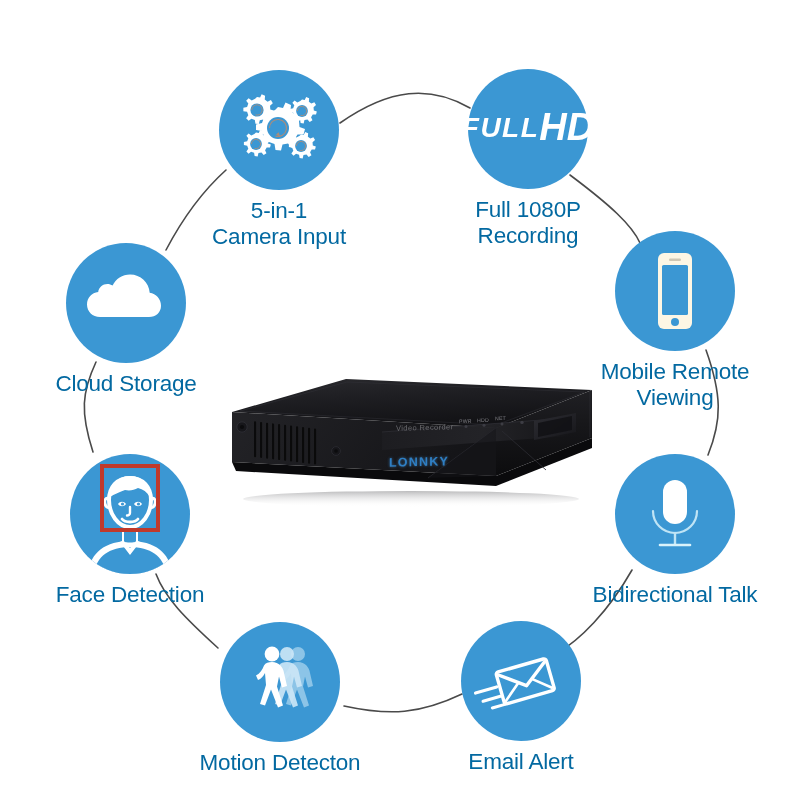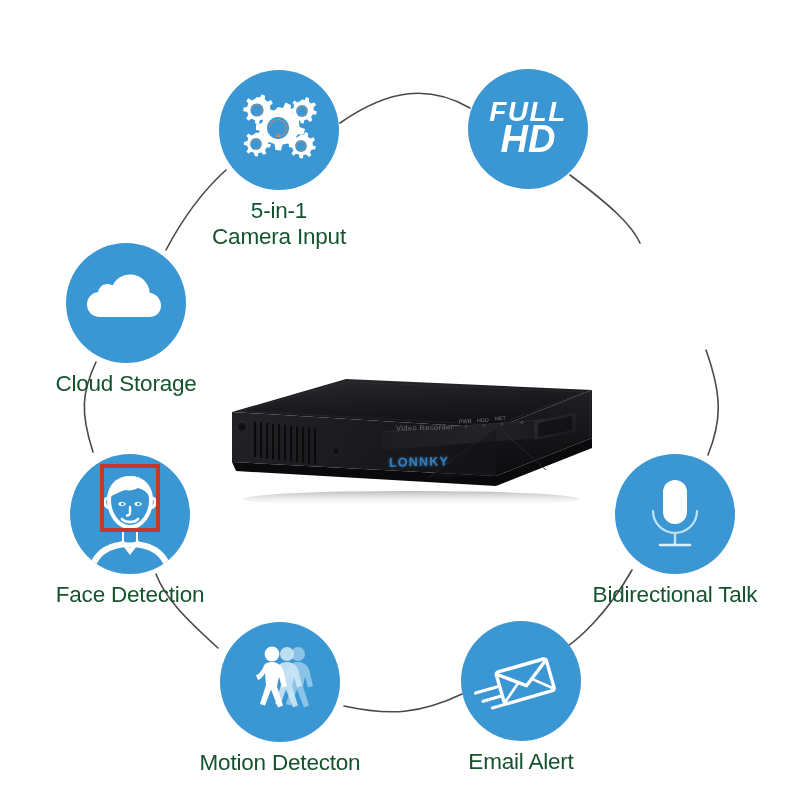--- a/index.html
+++ b/index.html
@@ -50,30 +50,29 @@
     align-items: center;
     justify-content: center;
     overflow: visible;
   }
   .bubble svg { display: block; overflow: visible; }
 
   .node-label {
     margin-top: 8px;
     font-size: 22.5px;
     line-height: 1.17;
-    color: #14532d;
+    color: #0369a1;
     letter-spacing: -0.2px;
     white-space: pre-line;
     font-weight: 400;
   }
 
   
   .fullhd {
     display: flex;
-    flex-direction: column;
     align-items: center;
     justify-content: center;
     line-height: 0.92;
     transform: translateY(-1px);
   }
   .fullhd .l1 {
     color: #ffffff;
     font-style: italic;
     font-weight: bold;
     font-size: 28px;
@@ -284,22 +283,36 @@
 Camera Input</div>
   </div>
 
   <div class="node" style="left:528px; top:69px;">
     <div class="bubble" style="background:#3b97d3;">
       <div class="fullhd">
         <span class="l1">FULL</span>
         <span class="l2">HD</span>
       </div>
     </div>
-  </div>
-
+    <div class="node-label">Full 1080P
+Recording</div>
+  </div>
+
+  <div class="node" style="left:675px; top:231px;">
+    <div class="bubble" style="background:#3b97d3;">
+      <svg width="96" height="96" viewBox="0 0 96 96">
+        <rect x="31" y="10" width="34" height="76" rx="6" ry="6" fill="#fdf6e4"></rect>
+        <rect x="35" y="22" width="26" height="50" rx="1.6" ry="1.6" fill="#3b97d3"></rect>
+        <rect x="42" y="15.5" width="12" height="2.6" rx="1.3" fill="#cfc7b4"></rect>
+        <circle cx="48" cy="79" r="4" fill="#3b97d3"></circle>
+      </svg>
+    </div>
+    <div class="node-label">Mobile Remote
+Viewing</div>
+  </div>
 
   <div class="node" style="left:521px; top:621px;">
     <div class="bubble" style="background:#3b97d3;">
       <svg width="100" height="96" viewBox="0 0 100 96">
         <g transform="rotate(-16 50 48)">
           <rect x="28" y="33" width="52" height="33" rx="2.5" ry="2.5" fill="none" stroke="#ffffff" stroke-width="3.4"></rect>
           <path d="M30 36 L54 54 L78 36" fill="none" stroke="#ffffff" stroke-width="3.4" stroke-linejoin="round" stroke-linecap="round"></path>
           <path d="M30 63 L47 49" fill="none" stroke="#ffffff" stroke-width="2.6" stroke-linecap="round"></path>
           <path d="M78 63 L61 49" fill="none" stroke="#ffffff" stroke-width="2.6" stroke-linecap="round"></path>
 

